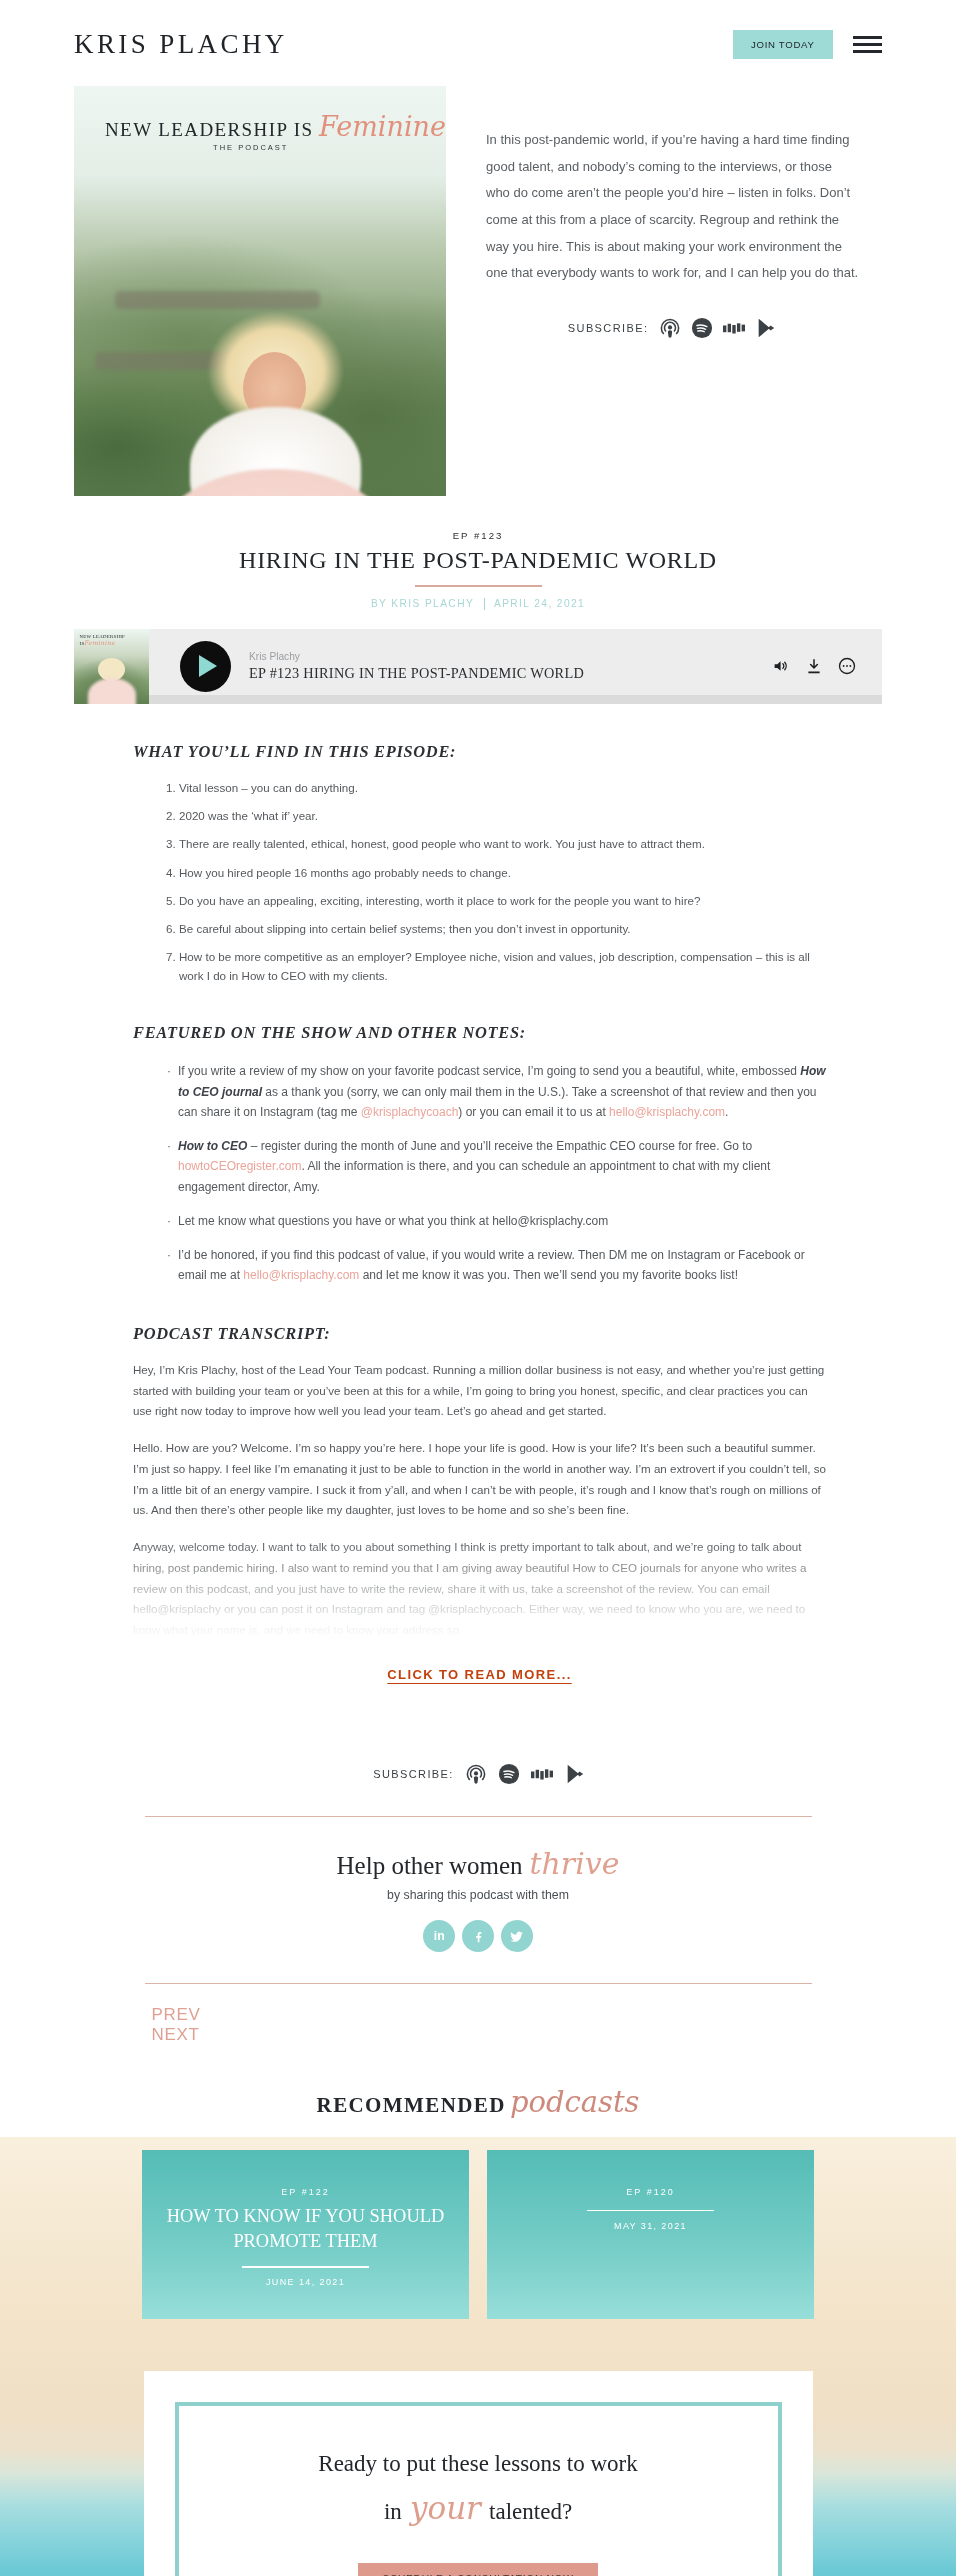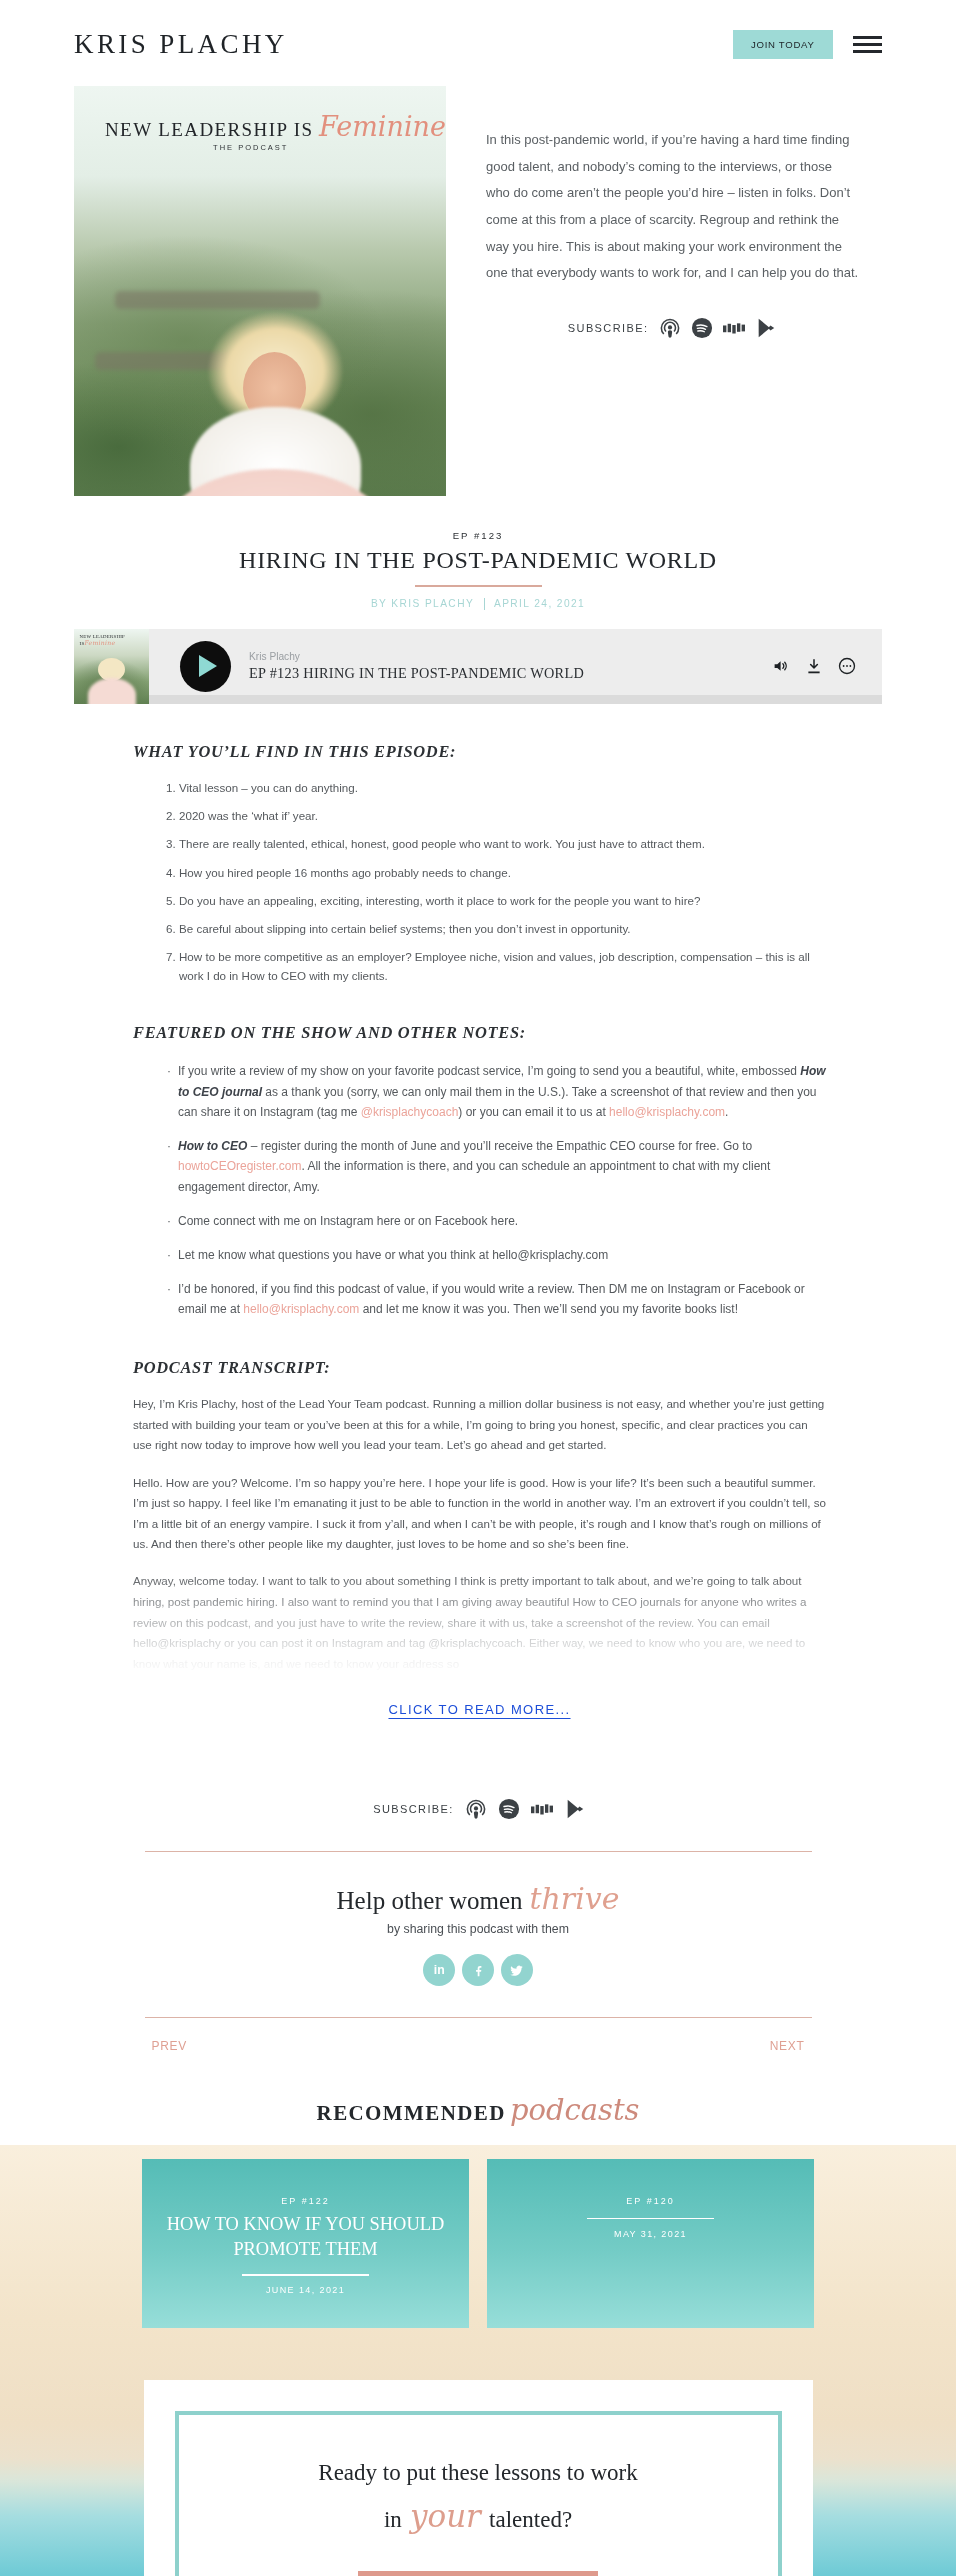--- a/index.html
+++ b/index.html
@@ -77,33 +77,33 @@
   .find-list li { font-size:11.6px; line-height:1.65; color:#55595d; margin-bottom:9px; }
   .notes-list { margin-top:18px; padding-left:45px; list-style:none; }
   .notes-list li { position:relative; font-size:12px; line-height:1.7; color:#55595d; margin-bottom:13.7px; }
   .notes-list li::before { content:"·"; position:absolute; left:-11px; color:#55595d; }
   .seg-link { color:#eba49a; cursor:pointer; }
   .seg-bi { font-style:italic; font-weight:700; color:#3e434a; }
   .transcript p { margin-top:16.4px; font-size:11.6px; line-height:1.78; color:#55595d; }
   .fade { position:relative; }
   .fade::after { content:""; position:absolute; left:0; right:0; top:0; bottom:-1.4px;
     background:linear-gradient(180deg, rgba(255,255,255,0) 0%, rgba(255,255,255,.45) 40%, rgba(255,255,255,.9) 85%, #ffffff 100%); pointer-events:none; }
-  .read-more { display:block; width:max-content; margin:27px auto 14px; color:#1d4ed8; font-size:13px; letter-spacing:1.4px; text-decoration:underline; text-underline-offset:4.1px; cursor:pointer; }
+  .read-more { display:block; width:max-content; margin:27px auto 14px; color:#c2410c; font-size:13px; letter-spacing:1.4px; text-decoration:underline; text-underline-offset:4.1px; cursor:pointer;font-weight:bold; }
 
   
   .sub2 { margin-top:81px; display:flex; align-items:center; justify-content:center; gap:11px; }
   hr.pink { border:none; border-top:1.4px solid #dcb3a7; width:667px; margin:31px auto 0; }
   .help { text-align:center; margin-top:29px; }
   .help-h { font-family:"Liberation Serif","DejaVu Serif",serif; font-size:25px; color:#24282c; font-weight:500; }
   .help-script { font-family:"DejaVu Serif","Liberation Serif",serif; font-style:italic; font-size:30px; color:#dfa08f; margin-left:6.8px; font-weight:400; }
   .help-sub { margin-top:6.8px; font-size:12.3px; color:#4a4f54; }
   .socials { margin-top:18px; display:flex; justify-content:center; gap:6.8px; }
   .soc { width:32px; height:32px; border-radius:50%; background:#92d4cf; color:#fff; display:flex; align-items:center; justify-content:center; cursor:pointer; font-weight:700; font-size:12.3px; }
   .soc svg { width:15px; height:15px; }
-  .pagenav { width:653px; margin:20.5px auto 0; display:flex; justify-content:space-between; font-size:12px; letter-spacing:0.7px; color:#dfa093; }
+  .pagenav { width:653px; margin:20.5px auto 0; display:flex; justify-content:space-between; font-size:17px; letter-spacing:0.7px; color:#dfa093;flex-direction:column; }
   .pagenav span { cursor:pointer; }
 
   
   .rec-head { text-align:center; margin-top:40px; }
   .rec-main { font-family:"Liberation Serif","DejaVu Serif",serif; font-size:21px; letter-spacing:1.4px; color:#24282c;font-weight:bold; }
   .rec-script { font-family:"DejaVu Serif","Liberation Serif",serif; font-style:italic; font-size:29px; color:#cd8a7c; margin-left:4.1px; }
 
   
   .beach { margin-top:18px; padding:13.7px 0 29px;
     background:linear-gradient(180deg, #f9efdd 0%, #f3e4ca 30%, #efdfc5 48%, #ece1cc 54%, #d9e6da 58%, #a5dde0 64%, #6fcbd6 74%, #48bccb 86%, #32b2c4 100%); }
@@ -246,21 +246,20 @@
     <li>How you hired people 16 months ago probably needs to change.</li>
     <li>Do you have an appealing, exciting, interesting, worth it place to work for the people you want to hire?</li>
     <li>Be careful about slipping into certain belief systems; then you don’t invest in opportunity.</li>
     <li>How to be more competitive as an employer? Employee niche, vision and values, job description, compensation – this is all work I do in How to CEO with my clients.</li>
   </ol>
 
   <h2 class="section-hd">FEATURED ON THE SHOW AND OTHER NOTES:</h2>
   <ul class="notes-list">
     <li><span>If you write a review of my show on your favorite podcast service, I’m going to send you a beautiful, white, embossed </span><span class="seg-bi">How to CEO journal</span><span> as a thank you (sorry, we can only mail them in the U.S.). Take a screenshot of that review and then you can share it on Instagram (tag me </span><span class="seg-link">@krisplachycoach</span><span>) or you can email it to us at </span><span class="seg-link">hello@krisplachy.com</span><span>.</span></li>
     <li><span class="seg-bi">How to CEO</span><span> – register during the month of June and you’ll receive the Empathic CEO course for free. Go to </span><span class="seg-link">howtoCEOregister.com</span><span>. All the information is there, and you can schedule an appointment to chat with my client engagement director, Amy.</span></li>
-    <li><span>Come connect with me on Instagram here or on Facebook here.</span></li>
     <li><span>Let me know what questions you have or what you think at hello@krisplachy.com</span></li>
     <li><span>I’d be honored, if you find this podcast of value, if you would write a review. Then DM me on Instagram or Facebook or email me at </span><span class="seg-link">hello@krisplachy.com</span><span> and let me know it was you. Then we’ll send you my favorite books list!</span></li>
   </ul>
 
   <div class="transcript">
     <h2 class="section-hd">PODCAST TRANSCRIPT:</h2>
     <p>Hey, I’m Kris Plachy, host of the Lead Your Team podcast. Running a million dollar business is not easy, and whether you’re just getting started with building your team or you’ve been at this for a while, I’m going to bring you honest, specific, and clear practices you can use right now today to improve how well you lead your team. Let’s go ahead and get started.</p>
     <p>Hello. How are you? Welcome. I’m so happy you’re here. I hope your life is good. How is your life? It’s been such a beautiful summer. I’m just so happy. I feel like I’m emanating it just to be able to function in the world in another way. I’m an extrovert if you couldn’t tell, so I’m a little bit of an energy vampire. I suck it from y’all, and when I can’t be with people, it’s rough and I know that’s rough on millions of us. And then there’s other people like my daughter, just loves to be home and so she’s been fine.</p>
     <p class="fade">Anyway, welcome today. I want to talk to you about something I think is pretty important to talk about, and we’re going to talk about hiring, post pandemic hiring. I also want to remind you that I am giving away beautiful How to CEO journals for anyone who writes a review on this podcast, and you just have to write the review, share it with us, take a screenshot of the review. You can email hello@krisplachy or you can post it on Instagram and tag @krisplachycoach. Either way, we need to know who you are, we need to know what your name is, and we need to know your address so</p>
   </div>

